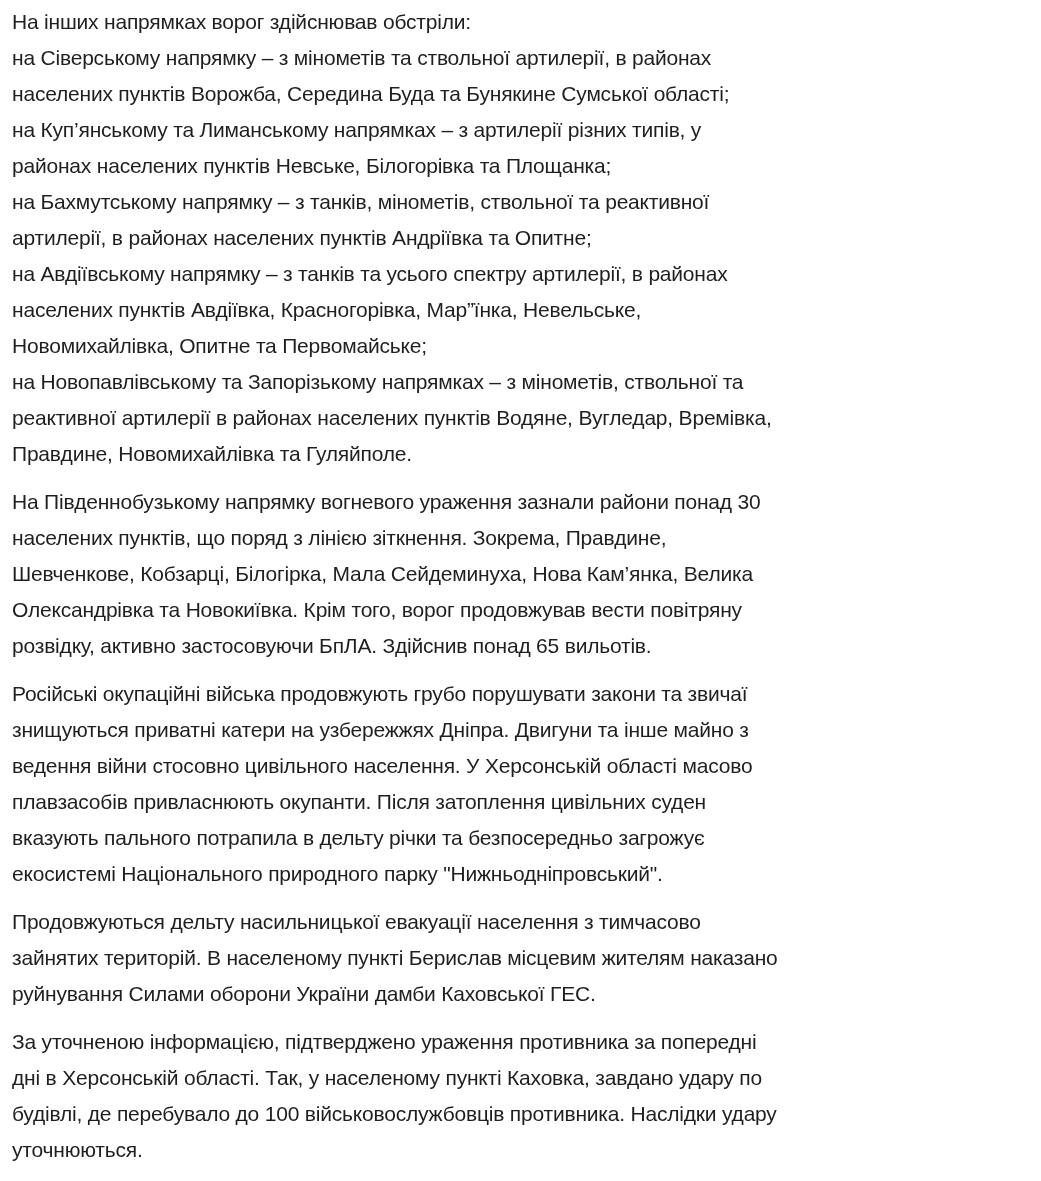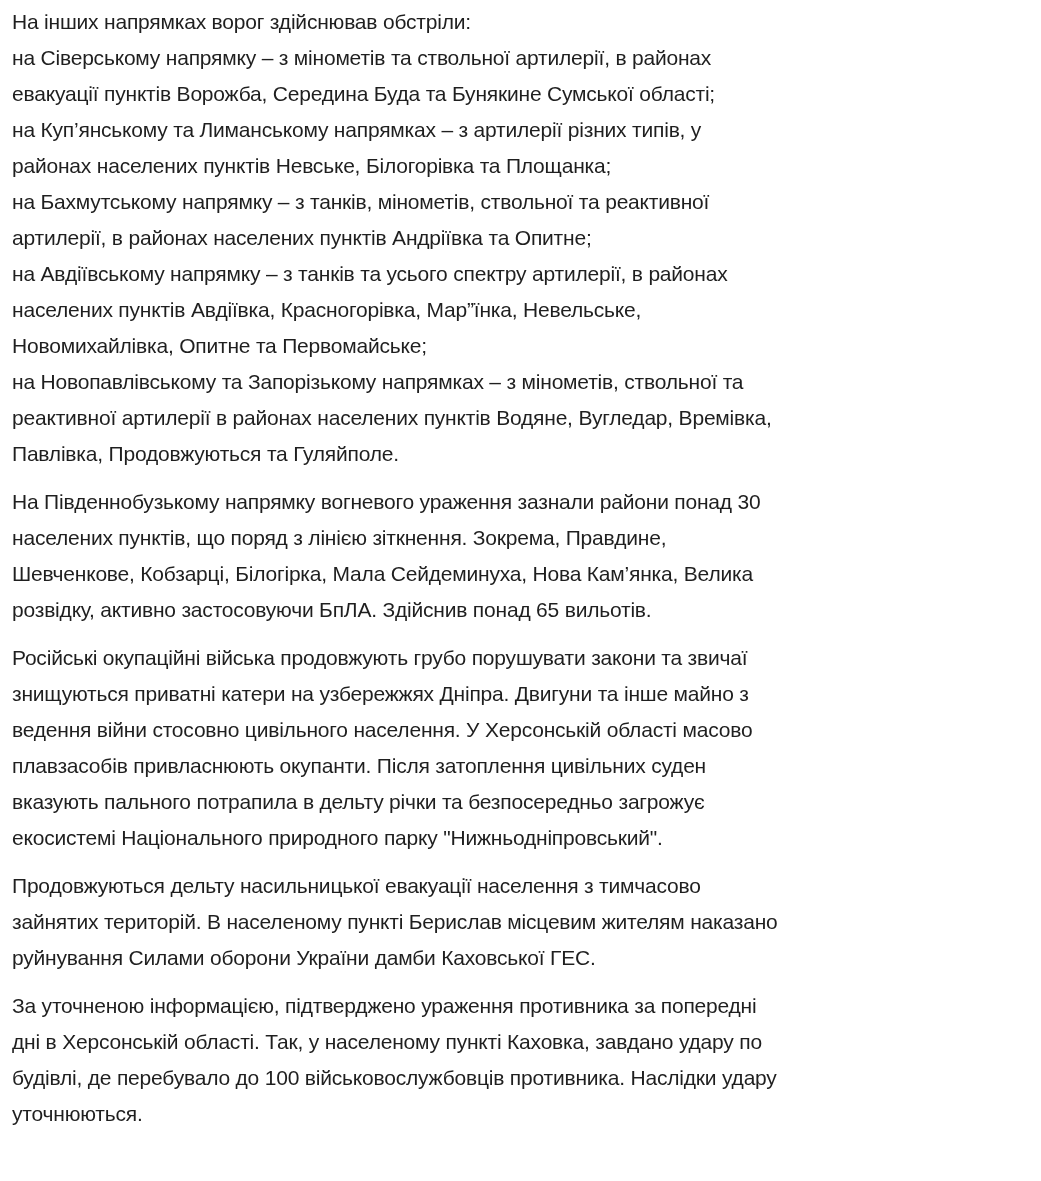--- a/index.html
+++ b/index.html
@@ -30,37 +30,38 @@
   }
 </style>
 </head>
 <body>
 
 <div>
 
   <div class="paragraph">
     <div class="text-line">На інших напрямках ворог здійснював обстріли:</div>
     <div class="text-line">на Сіверському напрямку – з мінометів та ствольної артилерії, в районах</div>
-    <div class="text-line">евакуації пунктів Ворожба, Середина Буда та Бунякине Сумської області;</div>
+    <div class="text-line">населених пунктів Ворожба, Середина Буда та Бунякине Сумської області;</div>
     <div class="text-line">на Куп’янському та Лиманському напрямках – з артилерії різних типів, у</div>
     <div class="text-line">районах населених пунктів Невське, Білогорівка та Площанка;</div>
     <div class="text-line">на Бахмутському напрямку – з танків, мінометів, ствольної та реактивної</div>
     <div class="text-line">артилерії, в районах населених пунктів Андріївка та Опитне;</div>
     <div class="text-line">на Авдіївському напрямку – з танків та усього спектру артилерії, в районах</div>
     <div class="text-line">населених пунктів Авдіївка, Красногорівка, Мар”їнка, Невельське,</div>
     <div class="text-line">Новомихайлівка, Опитне та Первомайське;</div>
     <div class="text-line">на Новопавлівському та Запорізькому напрямках – з мінометів, ствольної та</div>
     <div class="text-line">реактивної артилерії в районах населених пунктів Водяне, Вугледар, Времівка,</div>
-    <div class="text-line">Павлівка, Продовжуються та Гуляйполе.</div>
+    <div class="text-line">Правдине, Новомихайлівка та Гуляйполе.</div>
   </div>
 
   <div class="paragraph">
     <div class="text-line">На Південнобузькому напрямку вогневого ураження зазнали райони понад 30</div>
     <div class="text-line">населених пунктів, що поряд з лінією зіткнення. Зокрема, Правдине,</div>
     <div class="text-line">Шевченкове, Кобзарці, Білогірка, Мала Сейдеминуха, Нова Кам’янка, Велика</div>
+    <div class="text-line">Олександрівка та Новокиївка. Крім того, ворог продовжував вести повітряну</div>
     <div class="text-line">розвідку, активно застосовуючи БпЛА. Здійснив понад 65 вильотів.</div>
   </div>
 
   <div class="paragraph">
     <div class="text-line">Російські окупаційні війська продовжують грубо порушувати закони та звичаї</div>
     <div class="text-line">знищуються приватні катери на узбережжях Дніпра. Двигуни та інше майно з</div>
     <div class="text-line">ведення війни стосовно цивільного населення. У Херсонській області масово</div>
     <div class="text-line">плавзасобів привласнюють окупанти. Після затоплення цивільних суден</div>
     <div class="text-line">вказують пального потрапила в дельту річки та безпосередньо загрожує</div>
     <div class="text-line">екосистемі Національного природного парку "Нижньодніпровський".</div>

